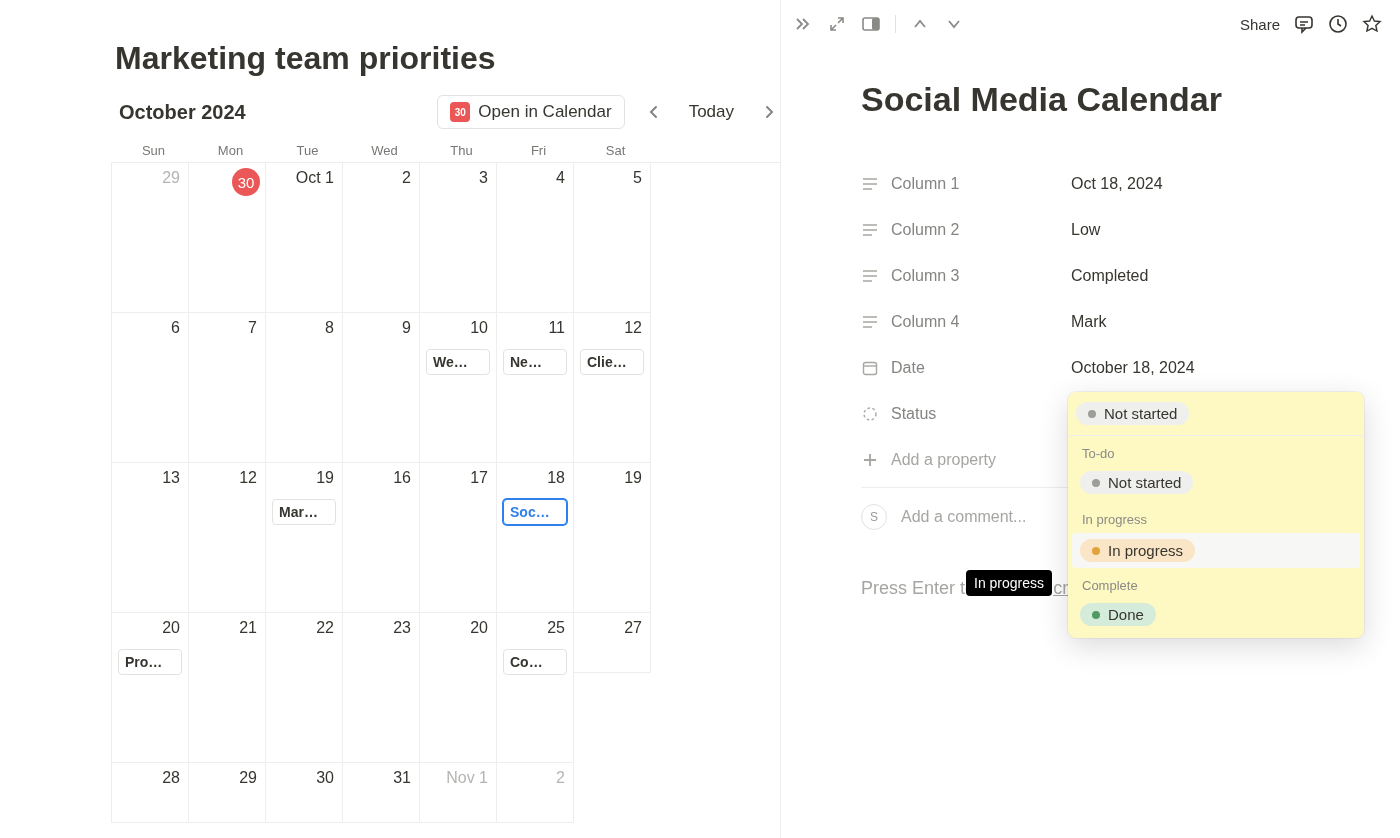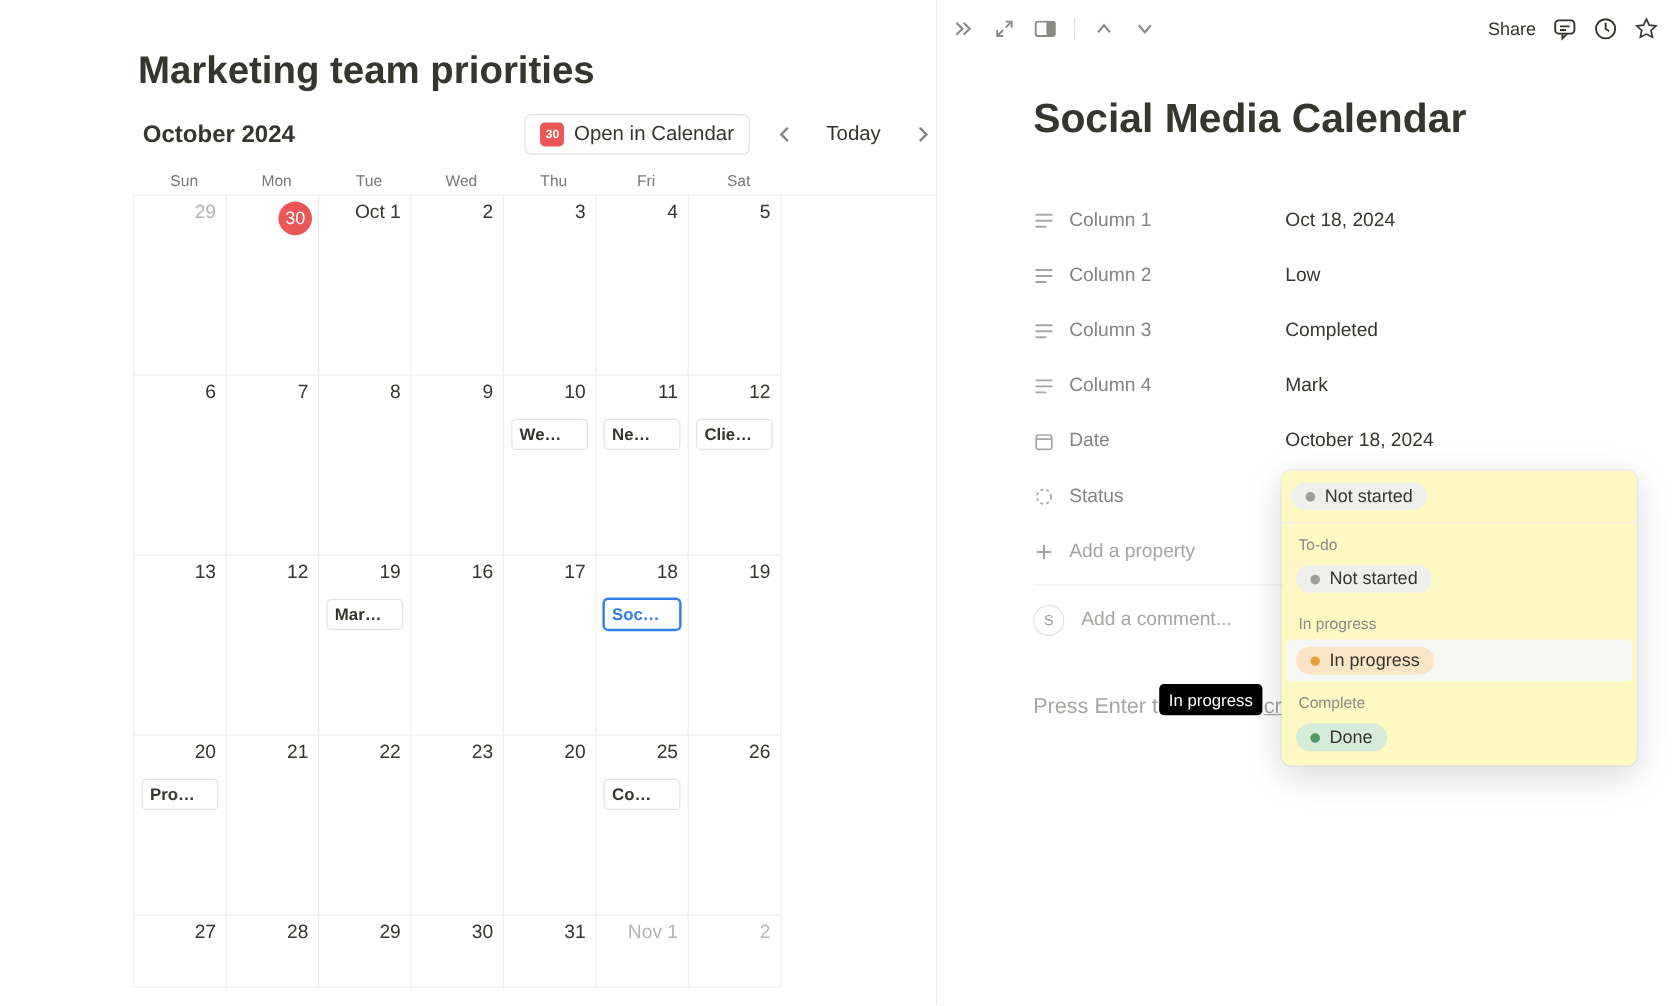--- a/index.html
+++ b/index.html
@@ -245,23 +245,20 @@
         </div>
         <div class="cell">
           <div class="daynum">23</div>
         </div>
         <div class="cell">
           <div class="daynum">20</div>
         </div>
         <div class="cell">
           <div class="daynum">25</div>
           <div class="event">Co…</div>
-        </div>
-        <div class="cell">
-          <div class="daynum">26</div>
         </div>
         <div class="cell last-row">
           <div class="daynum">27</div>
         </div>
         <div class="cell last-row">
           <div class="daynum">28</div>
         </div>
         <div class="cell last-row">
           <div class="daynum">29</div>
         </div>

